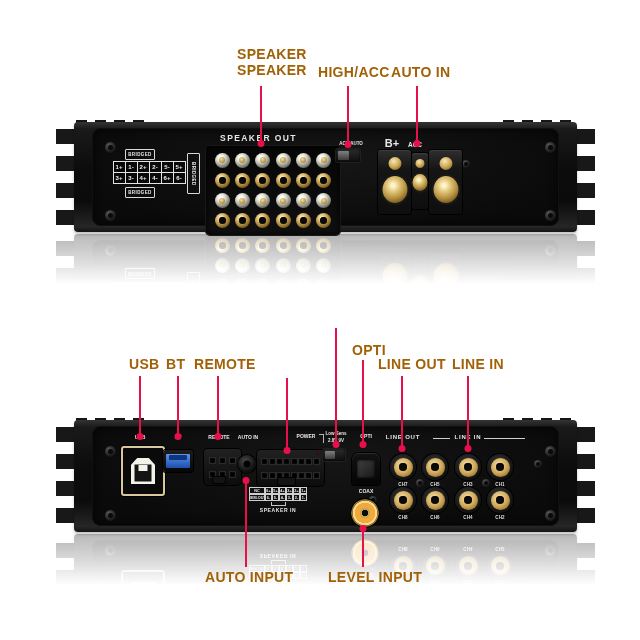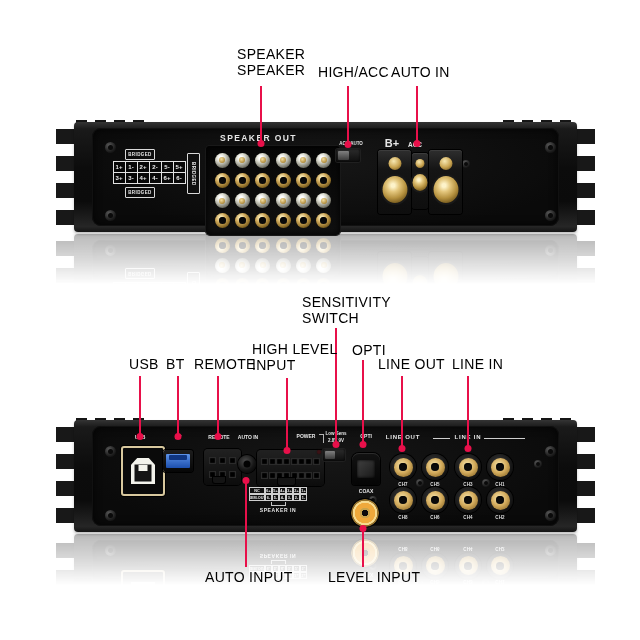--- a/index.html
+++ b/index.html
@@ -1,21 +1,21 @@
 <!DOCTYPE html>
 <html><head>
 <meta charset="utf-8">
 <style>
   html,body{margin:0;padding:0;background:#ffffff;}
   body{width:640px;height:640px;overflow:hidden;}
   .stage{position:relative;width:640px;height:640px;font-family:"Liberation Sans",sans-serif;}
 
   
-  .callout{position:absolute;font-weight:normal;font-size:14px;line-height:16px;
-           color:#000000;letter-spacing:.3px;white-space:nowrap;z-index:7;}
+  .callout{position:absolute;font-weight:bold;font-size:14px;line-height:16px;
+           color:#a16207;letter-spacing:.3px;white-space:nowrap;z-index:7;}
   .lead{position:absolute;width:2px;background:#e8104a;z-index:6;}
   .lead::after{content:"";position:absolute;left:50%;transform:translateX(-50%);
                width:7px;height:7px;border-radius:50%;background:#e8104a;}
   .lead.down::after{bottom:-4px;}
   .lead.up::after{top:-4px;}
 
   
   .amp{position:absolute;left:56px;width:539px;z-index:1;
        -webkit-box-reflect:below 2px linear-gradient(to bottom,rgba(0,0,0,0) 55%,rgba(0,0,0,.32) 100%);}
   .fins{position:absolute;top:9px;bottom:6px;width:21px;
@@ -267,28 +267,20 @@
         <div class="pscrew"></div>
         <div class="pbarrel"></div>
       </div>
       <div class="pblock" style="left:373px;top:30px;width:33px;height:64px;">
         <div class="pscrew"></div>
         <div class="pbarrel"></div>
       </div>
     </div>
   </div>
 
-  <div class="callout" style="left:302px;top:294px;">
-    <div>SENSITIVITY</div>
-    <div>SWITCH</div>
-  </div>
-  <div class="callout" style="left:252px;top:341px;">
-    <div>HIGH LEVEL</div>
-    <div>INPUT</div>
-  </div>
   <div class="callout" style="left:352px;top:342px;">OPTI</div>
   <div class="callout" style="left:129px;top:356px;">USB</div>
   <div class="callout" style="left:166px;top:356px;">BT</div>
   <div class="callout" style="left:194px;top:356px;">REMOTE</div>
   <div class="callout" style="left:378px;top:356px;">LINE OUT</div>
   <div class="callout" style="left:452px;top:356px;">LINE IN</div>
 
   <div class="lead down" style="left:335px;top:328px;height:116px;"></div>
   <div class="lead down" style="left:286px;top:378px;height:72px;"></div>
   <div class="lead down" style="left:362px;top:360px;height:84px;"></div>

